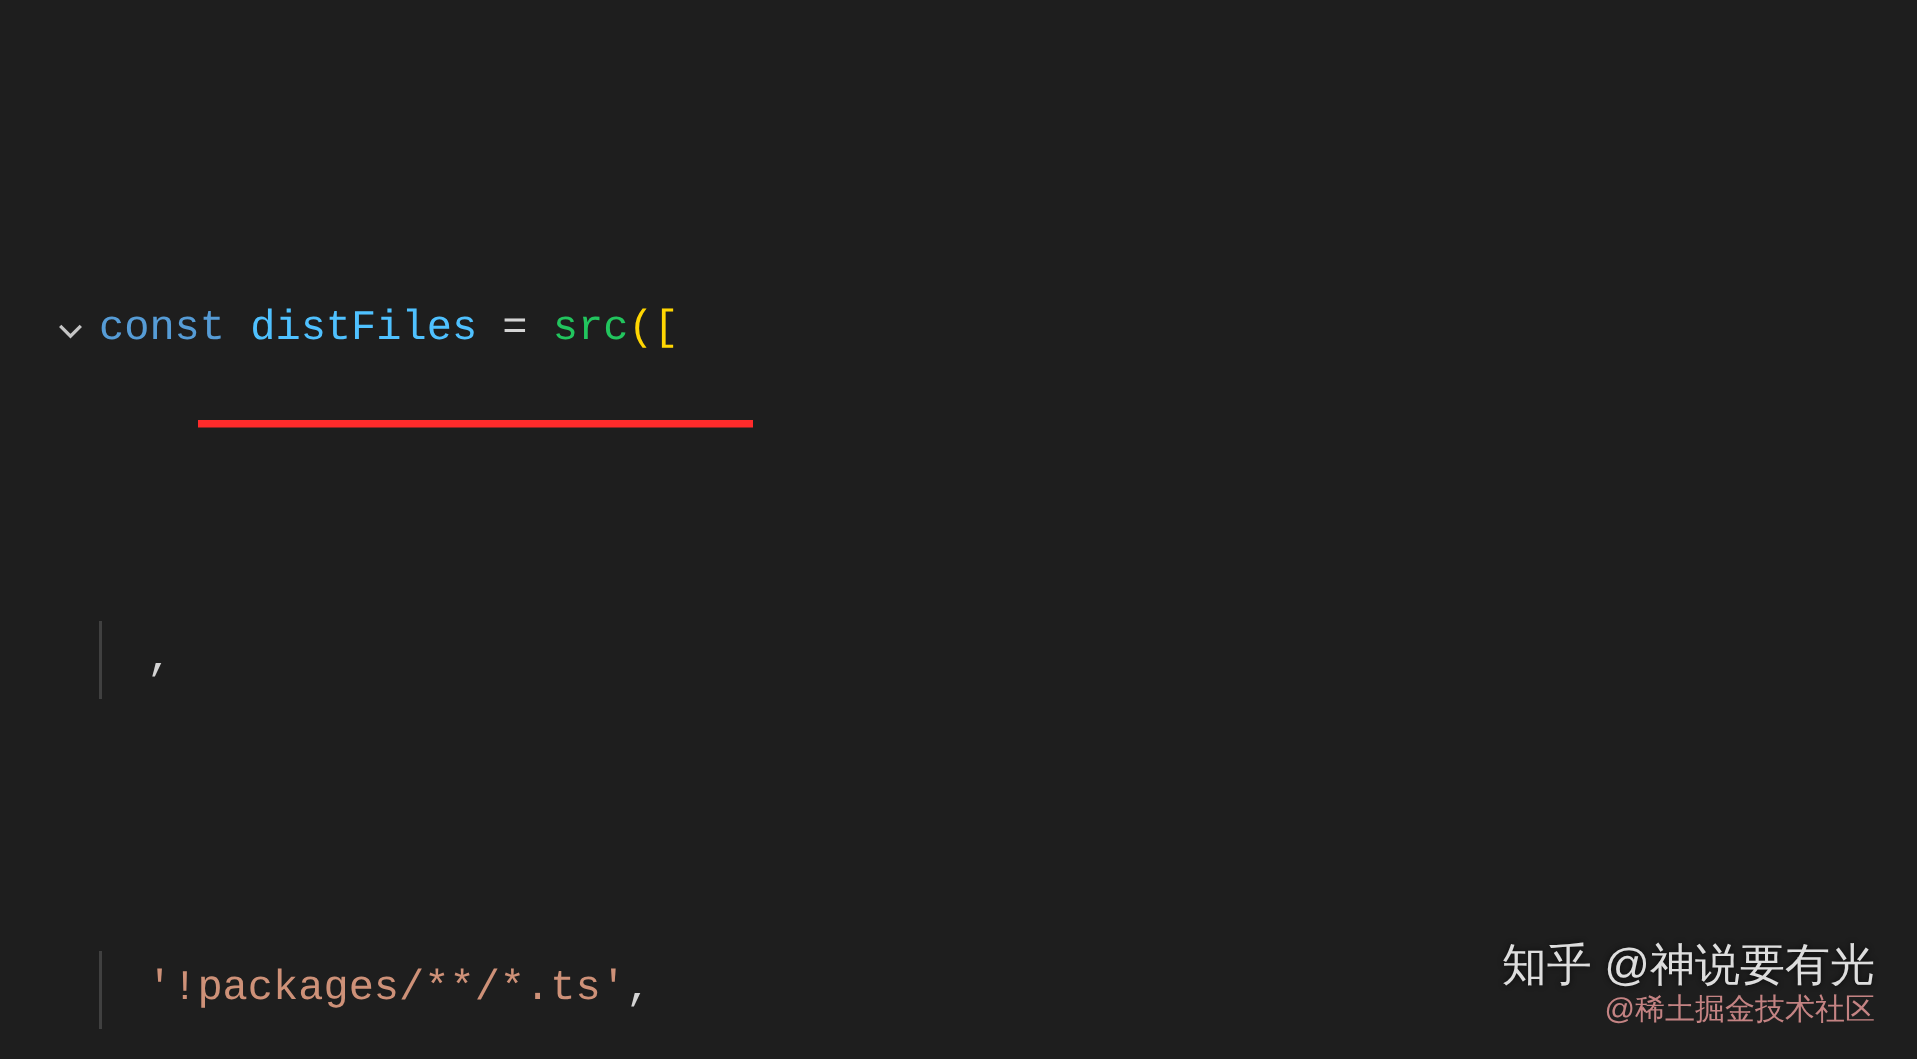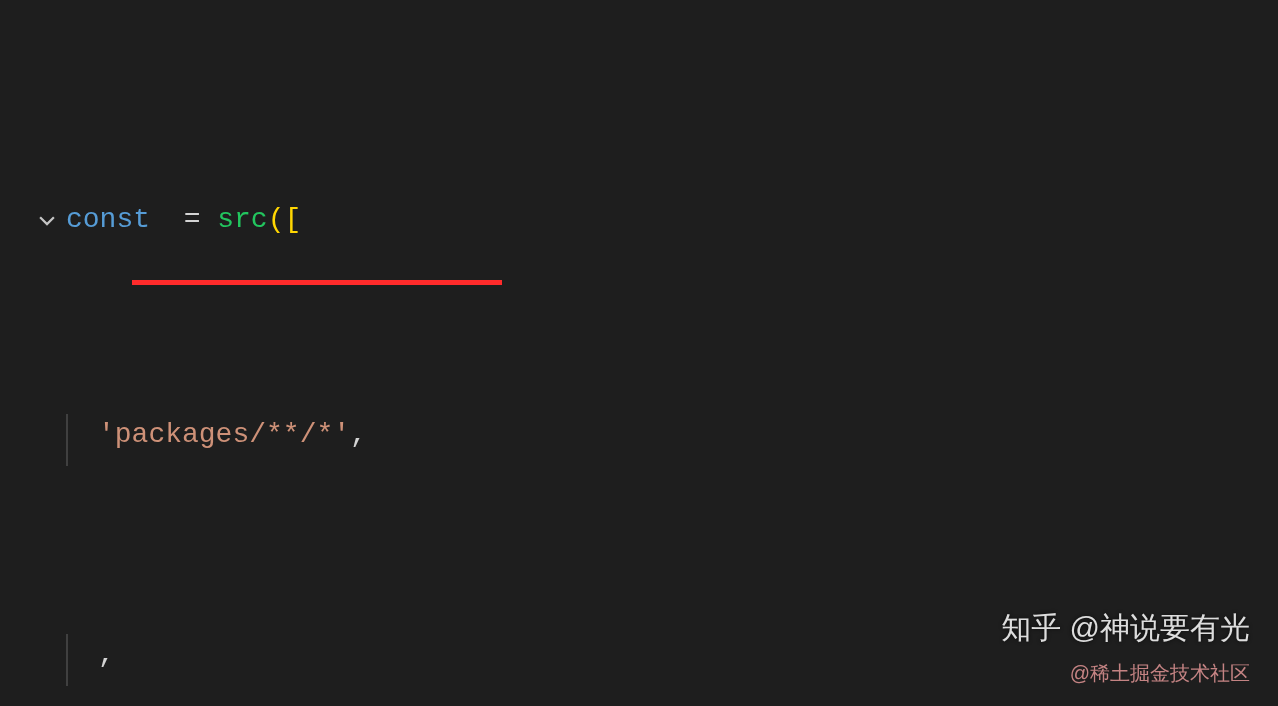--- a/index.html
+++ b/index.html
@@ -39,21 +39,21 @@
     color: #c5c5c5;
     display: flex;
     align-items: center;
     justify-content: center;
     cursor: pointer;
   }
   .fold svg { width: 22px; height: 22px; }
   .code {
     position: relative;
     display: flex;
-    align-items: flex-start;
+    align-items: center;
   }
   .indent-guide {
     display: inline-block;
     width: 2px;
     height: 52px;
     background: #404040;
     vertical-align: middle;
   }
   .guide-wrap {
     display: inline-flex;
@@ -71,21 +71,21 @@
     position: absolute;
     height: 5px;
     background: #ff2b2b;
     top: 280px;
     left: 132px;
     width: 370px;
   }
   .watermark1 {
     position: absolute;
     right: 28px;
-    bottom: 56px;
+    bottom: 40px;
     color: #e8e8e8;
     font-family: -apple-system, "PingFang SC", "Microsoft YaHei", sans-serif;
     font-size: 30px;
     text-shadow: 0 0 4px rgba(0,0,0,.7);
     opacity: .95;
   }
   .watermark2 {
     position: absolute;
     right: 28px;
     bottom: 18px;
@@ -103,37 +103,37 @@
   
   <div class="line">
     <div class="gutter">
       <span class="fold">
         <svg viewBox="0 0 16 16" fill="none" stroke="#c5c5c5" stroke-width="1.6">
             <path d="M3 6l5 5 5-5"></path>
           </svg>
       </span>
     </div>
     <div class="code">
-      <span class="tok-kw">const</span><span class="tok-punc"> </span><span class="tok-punc"> = </span><span class="tok-fn">src</span><span class="tok-brk">([</span>
-    </div>
-  </div>
-
-  
-  <div class="line">
-    <div class="gutter"></div>
-    <div class="code">
-      <span class="guide-wrap"><span class="indent-guide"></span></span><span class="tok-str">'packages/**/*'</span><span class="tok-punc">,</span>
+      <span class="tok-kw">const</span><span class="tok-punc"> </span><span class="tok-const">distFiles</span><span class="tok-punc"> = </span><span class="tok-fn">src</span><span class="tok-brk">([</span>
     </div>
   </div>
 
   
   <div class="line">
     <div class="gutter"></div>
     <div class="code">
       <span class="guide-wrap"><span class="indent-guide"></span></span><span class="tok-punc">,</span>
+    </div>
+  </div>
+
+  
+  <div class="line">
+    <div class="gutter"></div>
+    <div class="code">
+      <span class="guide-wrap"><span class="indent-guide"></span></span><span class="tok-str">'!packages/**/*.ts'</span><span class="tok-punc">,</span>
     </div>
   </div>
 
   
   
 
   
   
 
   

